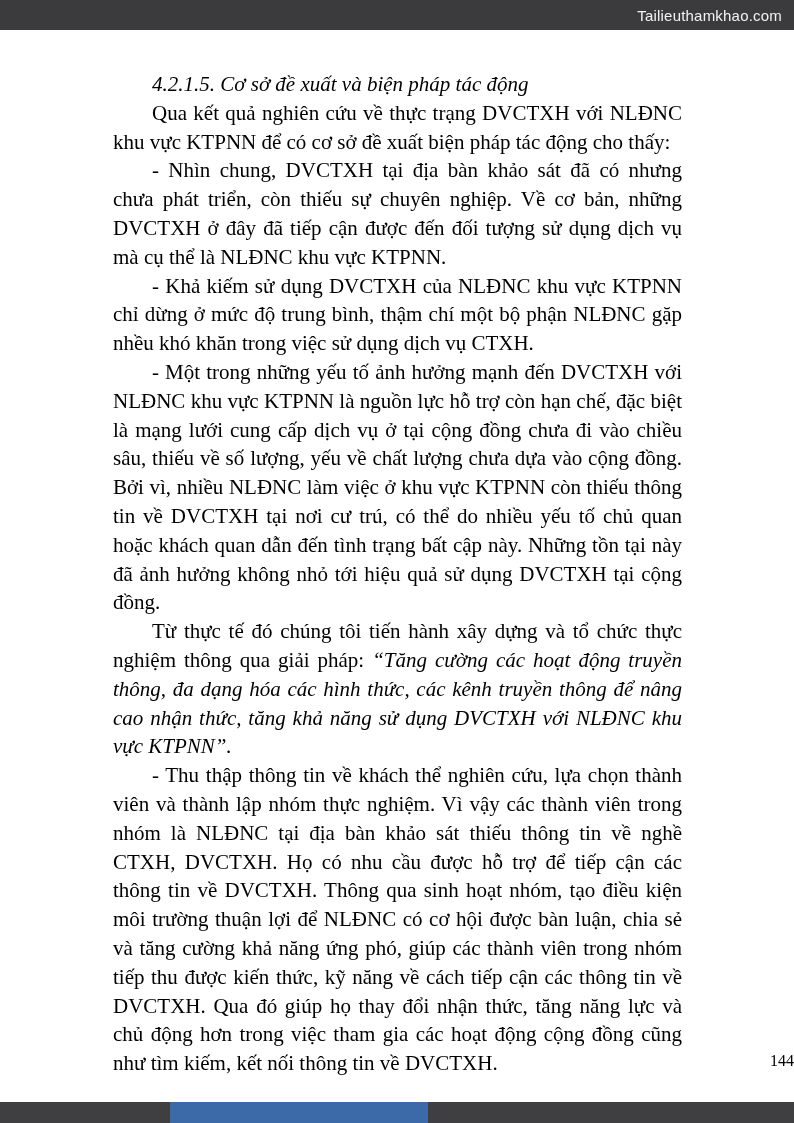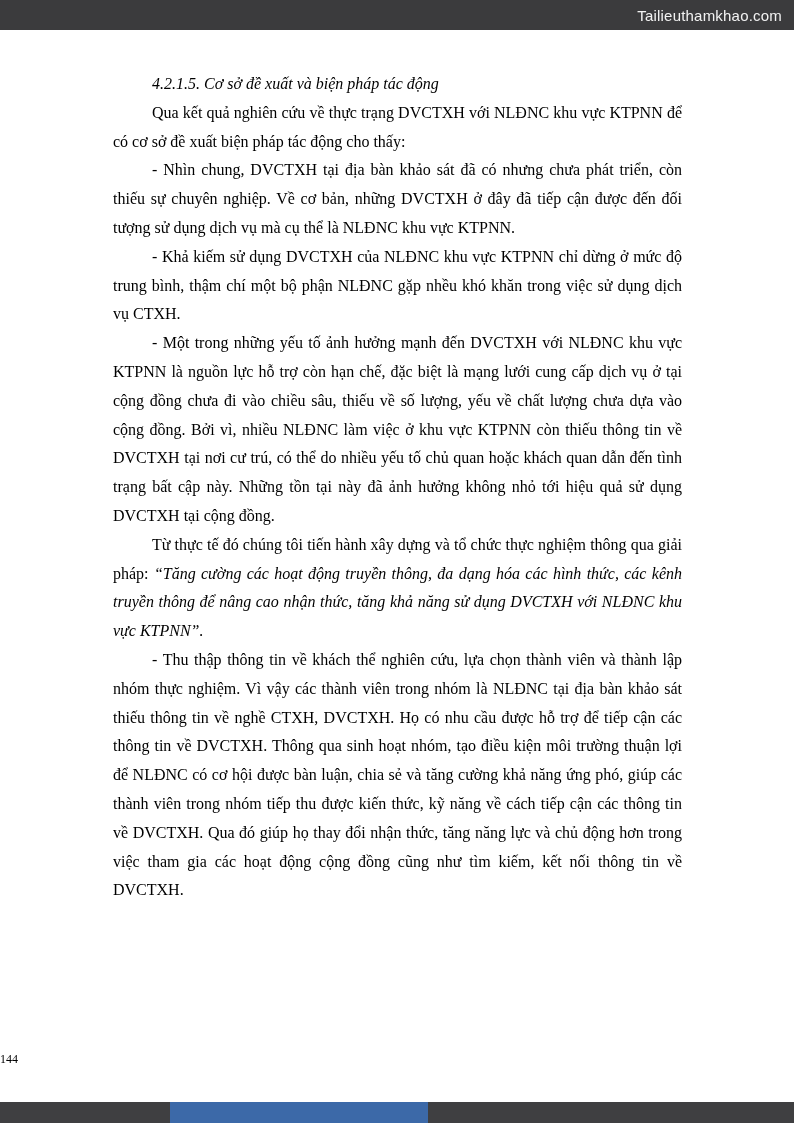--- a/index.html
+++ b/index.html
@@ -28,35 +28,35 @@
     color: #f2f2f2;
     font-family: "Liberation Sans", "DejaVu Sans", sans-serif;
     font-size: 15px;
     letter-spacing: 0.2px;
   }
   .content {
     position: absolute;
     top: 70px;
     left: 113px;
     width: 569px;
-    font-size: 16px;
+    font-size: 21px;
     line-height: 28.8px;
     text-align: justify;
   }
   .content p { text-indent: 39px; }
   .h-italic { font-style: italic; }
   .h-bold-italic { font-style: italic; font-weight: bold; }
   .quote-italic { font-style: italic; }
   .page-number {
     position: absolute;
     top: 1052px;
     left: 0;
     width: 794px;
-    text-align: left;
-    font-size: 12px;
+    text-align: right;
+    font-size: 16px;
   }
   .bottom-bar {
     position: absolute;
     bottom: 0; left: 0;
     width: 794px; height: 21px;
     background: #3f3f41;
   }
   .bottom-accent {
     position: absolute;
     top: 0; left: 170px;

